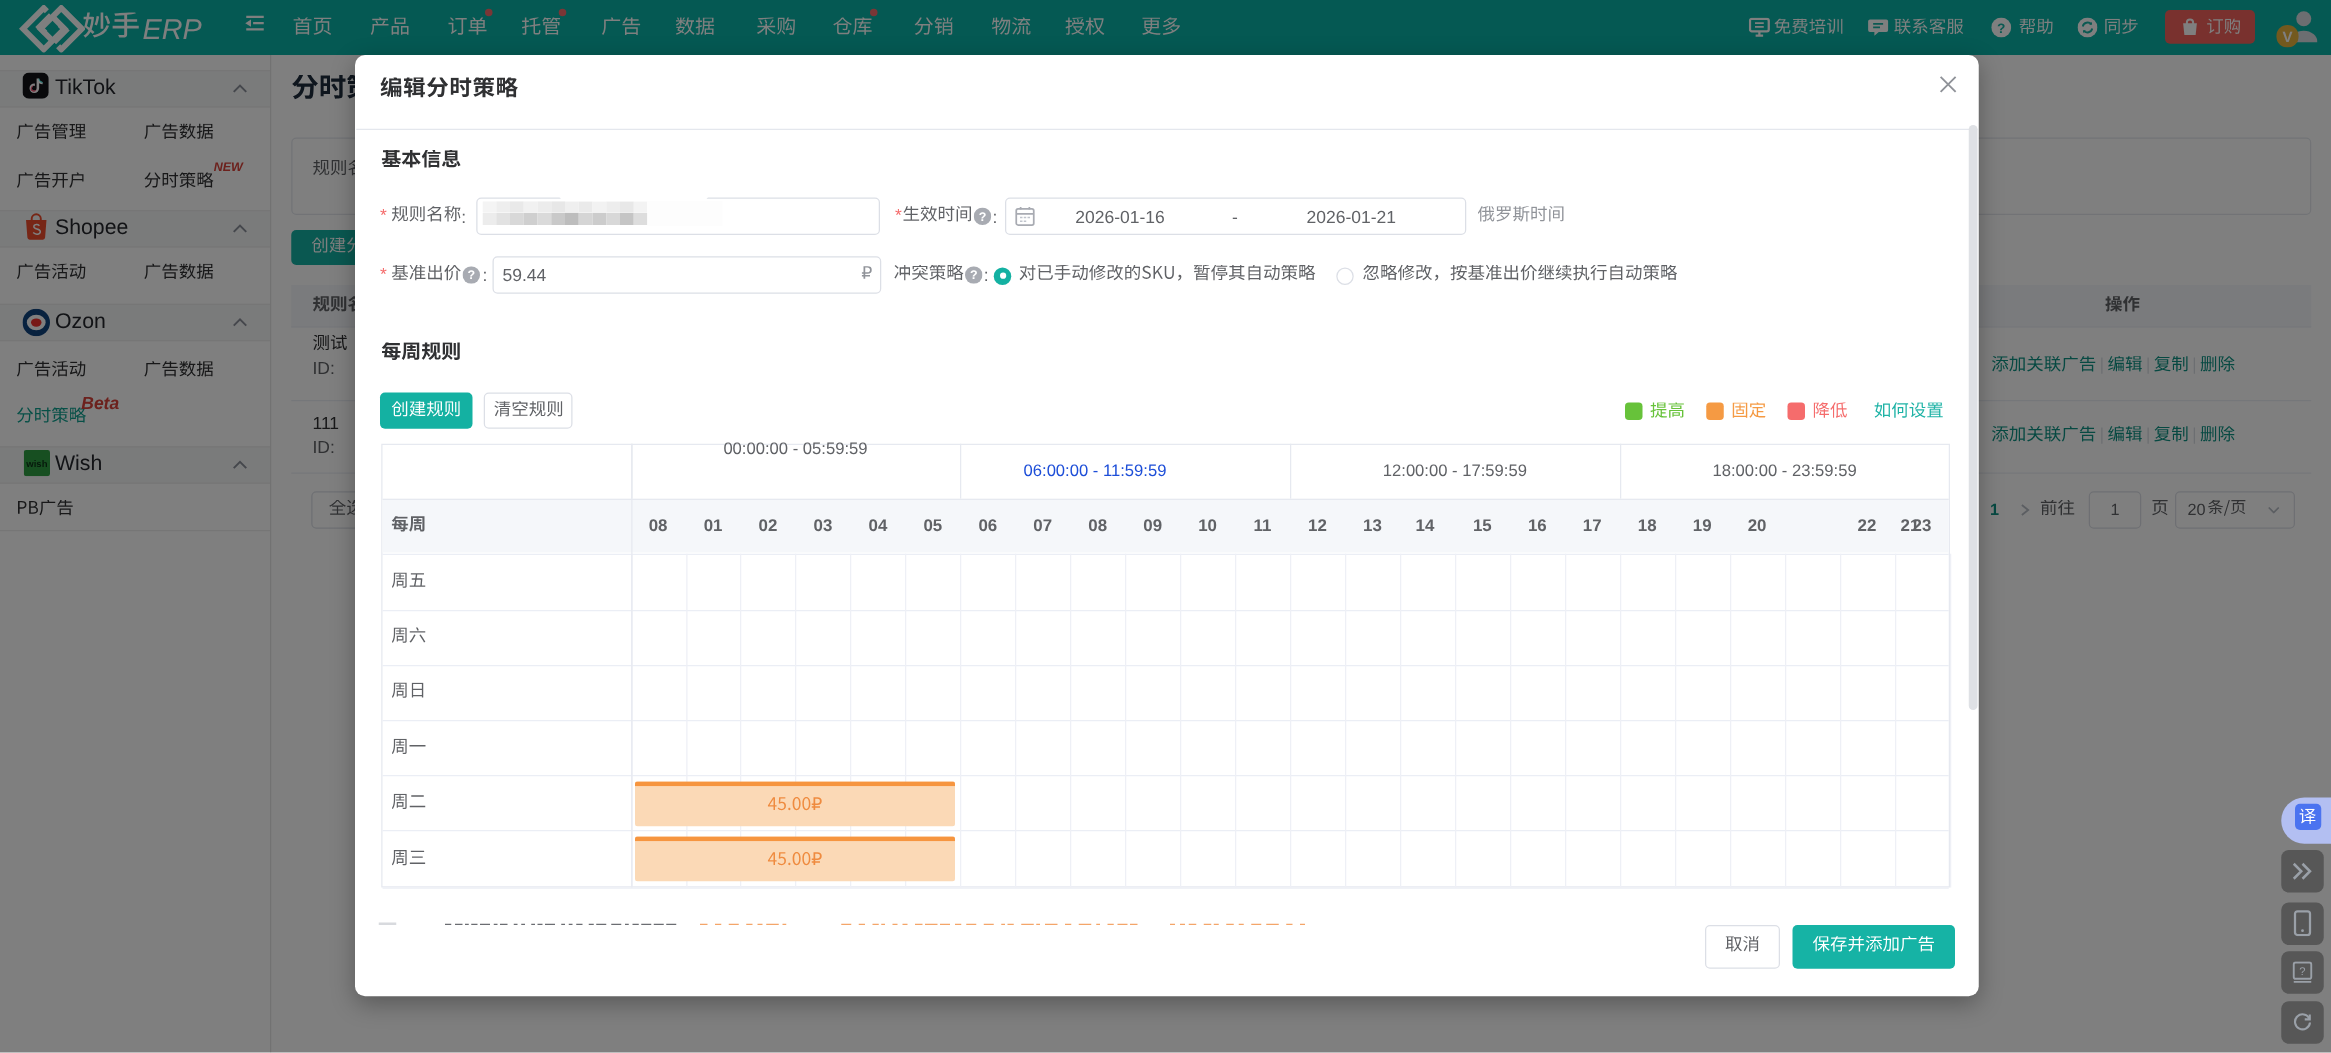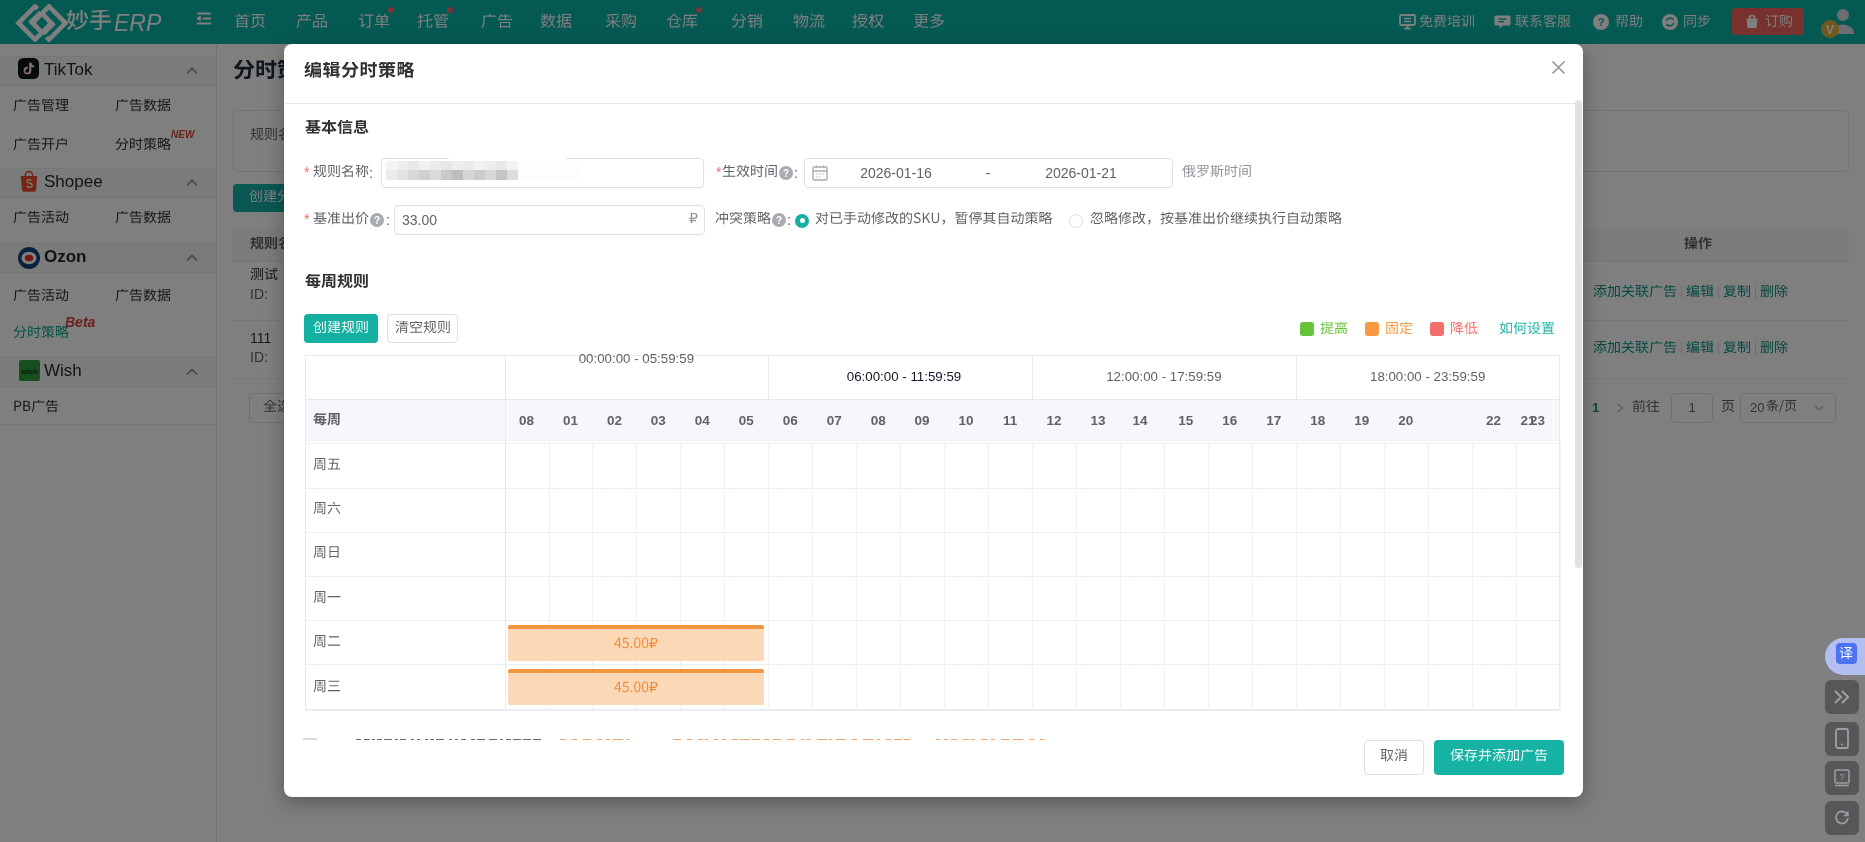--- a/index.html
+++ b/index.html
@@ -202,21 +202,21 @@
   </div>
 <div style="position:absolute;left:0;top:243px;width:216px;height:30px;background:#f5f6f7;border-top:1px solid #ececec;border-bottom:1px solid #ececec;"></div>
 <svg style="position:absolute;left:186px;top:254px" width="12" height="8" viewBox="0 0 12 8">
 <path d="M1 6.5 L6 1.5 L11 6.5" stroke="#8a8f99" stroke-width="1.6" fill="none"></path>
   </svg>
 <svg style="position:absolute;left:18px;top:247px" width="22" height="22" viewBox="0 0 24 24">
 <circle cx="12" cy="12" r="12" fill="#10447e"></circle>
 <ellipse cx="12" cy="12" rx="8.2" ry="6.8" fill="#fff"></ellipse>
 <ellipse cx="12" cy="12" rx="4.6" ry="3.6" fill="#f1322f"></ellipse>
   </svg>
-<div style="position:absolute;left:44px;top:248px;font-size:17px;color:#24272c;font-weight:700;letter-spacing:0;line-height:1;white-space:nowrap;">Ozon</div>
+<div style="position:absolute;left:44px;top:248px;font-size:17px;color:#24272c;font-weight:400;letter-spacing:0;line-height:1;white-space:nowrap;">Ozon</div>
 <div style="position:absolute;left:13.0px;top:289.0px;line-height:0;">
     <svg width="56.0" height="14.3" viewBox="0 0 56.0 14.3">
       <path fill="#303133" d="M6.6 -0.5C6.8 0.1 7.1 0.9 7.2 1.4H2V5.4C2 7.3 1.9 9.8 0.5 11.6C0.8 11.7 1.2 12.1 1.4 12.3C2.9 10.4 3.1 7.5 3.1 5.4V2.5H13.2V1.4H7.9L8.4 1.3C8.3 0.8 7.9 -0.1 7.6 -0.7Z M17.5 -0.6C16.9 1 16 2.6 15 3.6C15.3 3.7 15.8 4 16 4.2C16.4 3.7 16.9 3 17.3 2.3H20.8V4.5H14.9V5.5H27.2V4.5H21.9V2.3H26.2V1.3H21.9V-0.7H20.8V1.3H17.8C18.1 0.8 18.3 0.2 18.5 -0.3ZM16.6 6.9V12.3H17.6V11.5H24.5V12.3H25.6V6.9ZM17.6 10.5V7.8H24.5V10.5Z M29.3 0.2C30.1 0.7 31.3 1.4 31.9 1.8L32.5 0.9C31.9 0.5 30.7 -0.1 29.9 -0.5ZM28.6 4.1C29.4 4.5 30.6 5.2 31.2 5.6L31.8 4.7C31.2 4.3 30 3.7 29.2 3.3ZM28.9 11.3 29.8 12C30.6 10.7 31.6 8.9 32.4 7.5L31.6 6.8C30.8 8.4 29.7 10.2 28.9 11.3ZM32.5 3.4V4.4H36.5V6.7H33.5V12.2H34.5V11.6H39.5V12.1H40.5V6.7H37.5V4.4H41.4V3.4H37.5V1C38.7 0.7 39.9 0.5 40.8 0.2L40 -0.6C38.4 -0.1 35.6 0.3 33.1 0.6C33.2 0.8 33.4 1.2 33.4 1.5C34.4 1.4 35.5 1.3 36.5 1.1V3.4ZM34.5 10.6V7.7H39.5V10.6Z M43.2 0.4V1.4H48.7V0.4ZM51.1 -0.5C51.1 0.5 51.1 1.5 51.1 2.5H49.1V3.5H51.1C50.9 6.7 50.3 9.7 48.4 11.4C48.7 11.6 49.1 11.9 49.2 12.2C51.3 10.2 51.9 7 52.1 3.5H54.2C54 8.5 53.8 10.4 53.5 10.8C53.3 11 53.2 11 52.9 11C52.6 11 51.9 11 51.1 10.9C51.3 11.2 51.4 11.7 51.4 12C52.2 12 52.9 12 53.4 12C53.8 11.9 54.1 11.8 54.4 11.4C54.9 10.8 55 8.8 55.2 3.1C55.2 2.9 55.2 2.5 55.2 2.5H52.1C52.2 1.5 52.2 0.5 52.2 -0.5ZM43.2 10.4 43.3 10.4V10.5C43.6 10.3 44.1 10.1 48 9.2L48.2 10.2L49.2 9.9C48.9 8.9 48.3 7.2 47.7 6L46.9 6.2C47.2 6.8 47.4 7.6 47.7 8.3L44.4 9C44.9 7.8 45.4 6.2 45.8 4.7H48.9V3.8H42.8V4.7H44.7C44.3 6.4 43.8 8 43.6 8.5C43.3 9 43.1 9.4 42.9 9.5C43 9.7 43.2 10.2 43.2 10.4Z"></path>
     </svg>
   </div>
 <div style="position:absolute;left:115.0px;top:289.0px;line-height:0;">
     <svg width="56.0" height="14.3" viewBox="0 0 56.0 14.3">
       <path fill="#303133" d="M6.6 -0.5C6.8 0.1 7.1 0.9 7.2 1.4H2V5.4C2 7.3 1.9 9.8 0.5 11.6C0.8 11.7 1.2 12.1 1.4 12.3C2.9 10.4 3.1 7.5 3.1 5.4V2.5H13.2V1.4H7.9L8.4 1.3C8.3 0.8 7.9 -0.1 7.6 -0.7Z M17.5 -0.6C16.9 1 16 2.6 15 3.6C15.3 3.7 15.8 4 16 4.2C16.4 3.7 16.9 3 17.3 2.3H20.8V4.5H14.9V5.5H27.2V4.5H21.9V2.3H26.2V1.3H21.9V-0.7H20.8V1.3H17.8C18.1 0.8 18.3 0.2 18.5 -0.3ZM16.6 6.9V12.3H17.6V11.5H24.5V12.3H25.6V6.9ZM17.6 10.5V7.8H24.5V10.5Z M34.2 -0.4C34 0.1 33.5 0.9 33.2 1.4L33.8 1.8C34.2 1.3 34.7 0.6 35.1 -0ZM29.2 -0C29.6 0.5 30 1.3 30.1 1.8L30.9 1.5C30.8 1 30.4 0.2 30 -0.3ZM33.7 7.4C33.4 8.1 33 8.8 32.4 9.3C31.9 9 31.4 8.8 30.8 8.5C31 8.2 31.3 7.8 31.5 7.4ZM29.5 8.9C30.2 9.2 31 9.5 31.7 9.9C30.8 10.5 29.7 11 28.6 11.3C28.8 11.5 29 11.8 29.1 12.1C30.4 11.7 31.6 11.2 32.6 10.4C33 10.6 33.4 10.9 33.8 11.1L34.4 10.5C34.1 10.2 33.7 10 33.2 9.7C34 8.9 34.6 8 34.9 6.7L34.4 6.5L34.2 6.5H31.9L32.2 5.8L31.3 5.6C31.2 5.9 31 6.2 30.9 6.5H29V7.4H30.4C30.2 8 29.8 8.5 29.5 8.9ZM31.6 -0.7V1.9H28.7V2.8H31.3C30.6 3.7 29.5 4.6 28.5 5C28.8 5.2 29 5.5 29.1 5.8C30 5.3 30.9 4.5 31.6 3.7V5.4H32.6V3.5C33.2 4 34.1 4.6 34.5 5L35 4.2C34.7 4 33.5 3.2 32.8 2.8H35.4V1.9H32.6V-0.7ZM36.8 -0.6C36.5 1.9 35.8 4.2 34.7 5.7C35 5.8 35.4 6.2 35.5 6.3C35.9 5.8 36.2 5.2 36.5 4.5C36.8 5.9 37.2 7.2 37.7 8.3C36.9 9.6 35.8 10.6 34.3 11.4C34.5 11.6 34.8 12 34.9 12.2C36.3 11.5 37.4 10.5 38.2 9.3C38.9 10.4 39.8 11.4 40.9 12.1C41.1 11.8 41.4 11.4 41.6 11.2C40.4 10.6 39.5 9.6 38.8 8.3C39.5 6.8 40 5.1 40.3 3H41.3V2H37.3C37.5 1.2 37.6 0.4 37.8 -0.4ZM39.3 3C39.1 4.6 38.8 6 38.3 7.2C37.7 5.9 37.3 4.5 37.1 3Z M48.8 7.7V12.2H49.7V11.6H54V12.1H55V7.7H52.3V6H55.4V5.1H52.3V3.5H54.9V-0.1H47.5V4.1C47.5 6.4 47.4 9.4 45.9 11.6C46.2 11.7 46.6 12 46.8 12.2C48 10.5 48.4 8.1 48.5 6H51.3V7.7ZM48.6 0.8H53.9V2.6H48.6ZM48.6 3.5H51.3V5.1H48.5L48.6 4.1ZM49.7 10.8V8.6H54V10.8ZM44.3 -0.7V2.1H42.6V3.1H44.3V6.2C43.6 6.4 42.9 6.6 42.4 6.7L42.7 7.8L44.3 7.2V10.9C44.3 11.1 44.3 11.1 44.1 11.1C43.9 11.1 43.4 11.1 42.8 11.1C42.9 11.4 43 11.8 43.1 12.1C44 12.1 44.5 12.1 44.8 11.9C45.2 11.7 45.3 11.4 45.3 10.9V6.9L46.9 6.4L46.8 5.4L45.3 5.9V3.1H46.9V2.1H45.3V-0.7Z"></path>
     </svg>
   </div>
@@ -443,21 +443,21 @@
     <svg width="56.0" height="14.3" viewBox="0 0 56.0 14.3">
       <path fill="#606266" d="M9.6 -0.7V0.7H4.5V-0.7H3.4V0.7H1.3V1.5H3.4V6H0.6V6.9H3.7C2.9 7.9 1.7 8.8 0.5 9.3C0.7 9.5 1 9.8 1.2 10.1C2.5 9.4 4 8.2 4.8 6.9H9.3C10.1 8.2 11.5 9.3 12.8 9.9C13 9.7 13.3 9.3 13.5 9.1C12.4 8.7 11.2 7.9 10.4 6.9H13.4V6H10.6V1.5H12.8V0.7H10.6V-0.7ZM4.5 1.5H9.6V2.5H4.5ZM6.4 7.4V8.6H3.6V9.4H6.4V10.9H1.7V11.8H12.3V10.9H7.5V9.4H10.4V8.6H7.5V7.4ZM4.5 3.3H9.6V4.2H4.5ZM4.5 5H9.6V6H4.5Z M14.7 0.3C15.4 1.3 16.2 2.7 16.6 3.5L17.5 3C17.2 2.2 16.3 0.9 15.6 -0.1ZM14.7 11 15.7 11.5C16.4 10.2 17.2 8.4 17.8 6.8L16.8 6.3C16.2 8 15.3 9.9 14.7 11ZM20.1 5.5H23V7.4H20.1ZM20.1 4.6V2.7H23V4.6ZM22.5 -0.2C22.9 0.4 23.3 1.2 23.5 1.8H20.3C20.7 1.1 21 0.4 21.2 -0.3L20.2 -0.6C19.5 1.6 18.3 3.7 17 5C17.2 5.2 17.6 5.5 17.7 5.7C18.2 5.2 18.7 4.6 19.1 4V12.2H20.1V11.2H27.4V10.2H24.1V8.3H26.8V7.4H24.1V5.5H26.8V4.6H24.1V2.7H27.1V1.8H23.6L24.5 1.4C24.3 0.8 23.8 0 23.4 -0.6ZM20.1 8.3H23V10.2H20.1Z M29.5 6.3V11.4H39.4V12.2H40.5V6.3H39.4V10.3H35.5V5.4H40V0.6H38.8V4.4H35.5V-0.7H34.4V4.4H31.2V0.6H30.1V5.4H34.4V10.3H30.6V6.3Z M52.1 4.7V12.2H53.2V4.7ZM48.2 4.8V6.7C48.2 8 48 10.2 46 11.6C46.2 11.7 46.6 12.1 46.7 12.3C49 10.6 49.2 8.3 49.2 6.7V4.8ZM50.4 -0.7C49.7 1.1 48.1 3.2 45.6 4.6C45.8 4.7 46.1 5.1 46.3 5.4C48.3 4.2 49.7 2.6 50.7 1C51.8 2.7 53.3 4.3 54.9 5.2C55 4.9 55.3 4.6 55.6 4.4C53.9 3.5 52.2 1.8 51.2 0.1L51.5 -0.5ZM45.8 -0.7C45 1.4 43.8 3.5 42.5 4.9C42.7 5.1 43 5.7 43.1 5.9C43.5 5.5 43.9 5 44.3 4.4V12.2H45.4V2.7C45.9 1.7 46.4 0.6 46.8 -0.4Z"></path>
     </svg>
   </div>
 <svg style="position:absolute;left:370px;top:213px;z-index:21" width="14" height="14" viewBox="0 0 14 14">
 <circle cx="7" cy="7" r="7" fill="#a8abb2"></circle>
 <text x="7" y="10.5" font-size="10" font-weight="bold" text-anchor="middle" fill="#fff" font-family="Liberation Sans">?</text>
   </svg>
 <div style="position:absolute;left:386px;top:213px;font-size:14px;color:#606266;font-weight:400;letter-spacing:0;line-height:1;white-space:nowrap;z-index:21;">:</div>
 <div style="position:absolute;left:394px;top:205px;width:311px;height:30px;border:1px solid #dcdfe6;border-radius:4px;background:#fff;z-index:21"></div>
-<div style="position:absolute;left:402px;top:213px;font-size:14px;color:#606266;font-weight:400;letter-spacing:0;line-height:1;white-space:nowrap;z-index:21;">33.00</div>
+<div style="position:absolute;left:402px;top:213px;font-size:14px;color:#606266;font-weight:400;letter-spacing:0;line-height:1;white-space:nowrap;z-index:21;">59.44</div>
 <div style="position:absolute;left:689.0px;top:212.0px;line-height:0;z-index:21;">
     <svg width="8.9" height="14.3" viewBox="0 0 8.9 14.3">
       <path fill="#909399" d="M1.8 0.9H5Q6.7 0.9 7.6 1.6Q8.4 2.4 8.4 3.9Q8.4 5.4 7.6 6.2Q6.7 7 5 7H3.2V8.1H7V9.2H3.2V11.1H1.8V9.2H0.5V8.1H1.8V7H0.5V5.8H1.8ZM3.2 5.8H5Q5.9 5.8 6.4 5.3Q7 4.8 7 3.9Q7 3 6.4 2.5Q5.9 2 5 2H3.2Z"></path>
     </svg>
   </div>
 <div style="position:absolute;left:715.0px;top:212.0px;line-height:0;z-index:21;">
     <svg width="56.0" height="14.3" viewBox="0 0 56.0 14.3">
       <path fill="#606266" d="M0.7 0.8C1.6 1.5 2.6 2.5 3.1 3.1L3.9 2.3C3.4 1.7 2.3 0.8 1.5 0.1ZM0.5 10.2 1.5 10.8C2.3 9.5 3.2 7.8 3.9 6.3L3.1 5.6C2.3 7.2 1.3 9.1 0.5 10.2ZM8.3 3V6.3H5.8V3ZM9.3 3H12V6.3H9.3ZM8.3 -0.7V1.9H4.7V8.3H5.8V7.4H8.3V12.2H9.3V7.4H12V8.2H13V1.9H9.3V-0.7Z M19.2 2.1C18.2 3.1 16.8 4 15.5 4.5L16.2 5.3C17.5 4.7 19 3.7 20 2.6ZM22 2.9C23.2 3.6 24.8 4.6 25.6 5.2L26.2 4.5C25.4 3.8 23.8 2.9 22.6 2.2ZM22.2 5C22.8 5.5 23.5 6.1 23.9 6.6H21.3C21.4 5.9 21.5 5.2 21.6 4.5H20.5C20.4 5.2 20.4 5.9 20.2 6.6H14.8V7.6H19.9C19.2 9.2 17.9 10.5 14.8 11.2C15 11.5 15.2 11.9 15.3 12.1C18.7 11.3 20.2 9.8 20.9 7.8C22 10.2 23.9 11.6 26.8 12.1C26.9 11.8 27.2 11.4 27.4 11.2C24.7 10.8 22.8 9.5 21.8 7.6H27.2V6.6H23.9L24.7 6.1C24.3 5.7 23.6 5 23 4.6ZM15.1 0.8V3.4H16.1V1.7H25.8V3.4H26.9V0.8H21.9C21.7 0.3 21.4 -0.3 21.1 -0.8L20 -0.5C20.2 -0.2 20.5 0.3 20.6 0.8Z M36.1 -0.8C35.6 0.5 34.8 1.7 33.8 2.5C34 2.5 34.3 2.7 34.5 2.9V3.4H29V4.3H34.5V5.4H30V9H31.1V6.3H34.5V7.5C33.3 9.1 30.9 10.3 28.6 10.8C28.8 11.1 29.1 11.5 29.3 11.7C31.2 11.2 33.1 10.1 34.5 8.8V12.2H35.6V8.8C36.8 9.9 38.7 11.1 40.9 11.7C41 11.4 41.3 11 41.6 10.8C39 10.2 36.8 8.9 35.6 7.6V6.3H39.1V8C39.1 8.1 39.1 8.2 38.9 8.2C38.8 8.2 38.2 8.2 37.7 8.2C37.8 8.4 38 8.7 38 9C38.8 9 39.4 9 39.7 8.9C40.1 8.7 40.2 8.5 40.2 8V5.4H35.6V4.3H41V3.4H35.6V2.5H35.3C35.6 2.2 35.9 1.8 36.1 1.4H37.2C37.5 2 37.9 2.6 38 3.1L39 2.7C38.8 2.4 38.6 1.9 38.3 1.4H41.2V0.5H36.7C36.8 0.2 37 -0.2 37.1 -0.5ZM30.7 -0.8C30.2 0.5 29.4 1.7 28.5 2.5C28.7 2.6 29.1 2.9 29.3 3.1C29.8 2.6 30.2 2.1 30.7 1.4H31.3C31.6 2 31.9 2.6 32.1 3.1L33 2.7C32.9 2.4 32.6 1.9 32.4 1.4H34.8V0.5H31.2C31.4 0.2 31.5 -0.1 31.7 -0.5Z M50.5 -0.8C49.9 0.8 48.9 2.2 47.7 3.1V0.1H43.1V10.5H43.9V9.3H47.7V7.1C47.9 7.3 48 7.5 48.1 7.7L48.7 7.4V12.1H49.7V11.6H53.6V12.1H54.7V7.3L55.1 7.5C55.3 7.2 55.6 6.8 55.8 6.6C54.5 6.2 53.4 5.5 52.5 4.7C53.5 3.7 54.3 2.5 54.8 1.1L54.1 0.7L54 0.8H50.9C51.1 0.4 51.4 -0 51.5 -0.5ZM43.9 1.1H45V4.1H43.9ZM43.9 8.3V5H45V8.3ZM46.9 5V8.3H45.7V5ZM46.9 4.1H45.7V1.1H46.9ZM47.7 6.7V3.5C47.9 3.7 48.1 3.9 48.2 4.1C48.7 3.7 49.2 3.2 49.6 2.7C50 3.3 50.5 4 51.1 4.6C50 5.5 48.9 6.3 47.7 6.7ZM49.7 10.7V8H53.6V10.7ZM53.5 1.7C53 2.5 52.4 3.3 51.8 4C51.1 3.3 50.6 2.6 50.2 1.9L50.3 1.7ZM49.3 7.1C50.2 6.6 51 6 51.8 5.3C52.5 6 53.3 6.6 54.2 7.1Z"></path>
     </svg>
   </div>
@@ -516,21 +516,21 @@
     </svg>
   </div>
 <div style="position:absolute;left:1499.0px;top:322.0px;line-height:0;z-index:21;">
     <svg width="56.0" height="14.3" viewBox="0 0 56.0 14.3">
       <path fill="#1fb3a6" d="M5.6 3.2C5.4 5.1 4.9 6.7 4.3 7.9C3.7 7.5 3.1 7 2.5 6.6C2.8 5.6 3.1 4.4 3.4 3.2ZM1.3 7C2.1 7.5 3 8.2 3.8 8.8C3 10 1.9 10.8 0.7 11.3C0.9 11.5 1.1 11.9 1.3 12.2C2.6 11.6 3.7 10.8 4.6 9.5C5.1 10.1 5.6 10.6 6 11L6.7 10.1C6.3 9.7 5.8 9.2 5.1 8.6C6 7.1 6.5 5 6.7 2.3L6 2.1L5.9 2.2H3.6C3.8 1.2 3.9 0.3 4.1 -0.6L3 -0.7C2.9 0.2 2.8 1.2 2.6 2.2H0.7V3.2H2.4C2 4.6 1.7 6 1.3 7ZM7.4 0.8V11.8H8.5V10.8H11.9V11.6H12.9V0.8ZM8.5 9.8V1.8H11.9V9.8Z M18.8 0.7V1.7H25.4V10.7C25.4 11 25.3 11.1 25 11.1C24.7 11.1 23.7 11.1 22.6 11.1C22.7 11.4 22.9 11.9 22.9 12.2C24.3 12.2 25.2 12.1 25.7 12C26.3 11.8 26.4 11.5 26.4 10.7V1.7H27.5V0.7ZM20.2 4.6H22.6V7.6H20.2ZM19.2 3.6V9.5H20.2V8.5H23.6V3.6ZM17.7 -0.7C17 1.4 15.8 3.5 14.5 4.8C14.7 5.1 15 5.6 15.1 5.9C15.6 5.4 16 4.8 16.4 4.2V12.2H17.5V2.5C17.9 1.5 18.4 0.6 18.7 -0.4Z M29.7 0.2C30.4 0.9 31.4 1.8 31.8 2.4L32.5 1.7C32.1 1.1 31.1 0.2 30.4 -0.4ZM28.6 3.7V4.7H30.6V9.7C30.6 10.4 30.1 10.8 29.9 11C30.1 11.2 30.4 11.6 30.4 11.9C30.7 11.6 31 11.3 33.5 9.5C33.4 9.3 33.2 8.9 33.2 8.6L31.6 9.7V3.7ZM34.9 -0.2V1.4C34.9 2.4 34.6 3.6 32.7 4.4C32.9 4.6 33.3 5 33.4 5.2C35.4 4.2 35.9 2.7 35.9 1.4V0.8H38.3V3C38.3 4.1 38.5 4.5 39.5 4.5C39.7 4.5 40.4 4.5 40.6 4.5C40.9 4.5 41.1 4.5 41.3 4.4C41.3 4.2 41.2 3.8 41.2 3.5C41 3.6 40.8 3.6 40.6 3.6C40.4 3.6 39.7 3.6 39.6 3.6C39.4 3.6 39.3 3.5 39.3 3.1V-0.2ZM39.3 6.5C38.8 7.6 38 8.5 37.1 9.3C36.1 8.5 35.4 7.5 34.9 6.5ZM33.4 5.5V6.5H34.1L33.9 6.5C34.5 7.8 35.3 8.9 36.3 9.9C35.2 10.5 34 11 32.8 11.3C33 11.5 33.2 11.9 33.3 12.2C34.6 11.8 35.9 11.3 37.1 10.5C38.1 11.3 39.4 11.9 40.8 12.2C41 11.9 41.3 11.5 41.5 11.3C40.1 11 38.9 10.5 37.9 9.9C39.1 8.8 40.1 7.5 40.6 5.7L40 5.4L39.8 5.5Z M51.1 0.6H53.5V1.8H51.1ZM47.8 0.6H50.1V1.8H47.8ZM44.6 0.6H46.9V1.8H44.6ZM44.7 5.1V11H42.8V11.8H55.2V11H53.3V5.1H48.9L49.1 4.3H54.9V3.4H49.3L49.4 2.6H54.5V-0.2H43.6V2.6H48.4L48.2 3.4H43V4.3H48.1L47.9 5.1ZM45.7 11V10.1H52.3V11ZM45.7 7.2H52.3V8H45.7ZM45.7 6.6V5.8H52.3V6.6ZM45.7 8.7H52.3V9.5H45.7Z"></path>
     </svg>
   </div>
 <div style="position:absolute;left:305px;top:355px;width:1254.5px;height:355.3px;border:1px solid #e6e9f0;background:#fff;z-index:21"></div>
 <div style="position:absolute;left:636.38px;top:352px;font-size:13.3px;color:#606266;font-weight:400;letter-spacing:0;line-height:1;white-space:nowrap;transform:translateX(-50%);z-index:21;">00:00:00 - 05:59:59</div>
 <div style="position:absolute;left:504.5px;top:355px;width:1px;height:44px;background:#e6e9f0;z-index:21"></div>
-<div style="position:absolute;left:904px;top:370px;font-size:13.3px;color:#0f172a;font-weight:400;letter-spacing:0;line-height:1;white-space:nowrap;transform:translateX(-50%);z-index:21;">06:00:00 - 11:59:59</div>
+<div style="position:absolute;left:876px;top:370px;font-size:13.3px;color:#1d4ed8;font-weight:400;letter-spacing:0;line-height:1;white-space:nowrap;transform:translateX(-50%);z-index:21;">06:00:00 - 11:59:59</div>
 <div style="position:absolute;left:768.3px;top:355px;width:1px;height:44px;background:#e6e9f0;z-index:21"></div>
 <div style="position:absolute;left:1163.9px;top:370px;font-size:13.3px;color:#606266;font-weight:400;letter-spacing:0;line-height:1;white-space:nowrap;transform:translateX(-50%);z-index:21;">12:00:00 - 17:59:59</div>
 <div style="position:absolute;left:1032.0px;top:355px;width:1px;height:44px;background:#e6e9f0;z-index:21"></div>
 <div style="position:absolute;left:1427.6599999999999px;top:370px;font-size:13.3px;color:#606266;font-weight:400;letter-spacing:0;line-height:1;white-space:nowrap;transform:translateX(-50%);z-index:21;">18:00:00 - 23:59:59</div>
 <div style="position:absolute;left:1295.8px;top:355px;width:1px;height:44px;background:#e6e9f0;z-index:21"></div>
 <div style="position:absolute;left:306px;top:399px;width:1252.5px;height:43px;background:#f5f7fa;border-top:1px solid #e6e9f0;z-index:21"></div>
 <div style="position:absolute;left:313.0px;top:413.0px;line-height:0;z-index:21;">
     <svg width="28.0" height="14.3" viewBox="0 0 28.0 14.3">
       <path fill="#606266" d="M9.9 4.5 9.9 6H8.2L8.7 5.5C8.3 5.2 7.7 4.8 7.1 4.5ZM0.5 6V7.5H2.4C2.3 8.6 2.1 9.6 1.9 10.4H2.8L9.5 10.5C9.5 10.6 9.4 10.8 9.3 10.8C9.2 11 9.1 11.1 8.8 11.1C8.5 11.1 8 11.1 7.4 11C7.6 11.4 7.7 11.9 7.8 12.3C8.5 12.3 9.2 12.3 9.6 12.3C10.1 12.2 10.5 12.1 10.8 11.6C11 11.4 11.1 11 11.2 10.5H12.9V9H11.4L11.5 7.5H13.5V6H11.5L11.6 3.8C11.6 3.5 11.6 3 11.6 3H3.3C3.5 2.7 3.8 2.3 4 1.9H13V0.4H4.9L5.3 -0.4L3.6 -0.9C2.9 0.8 1.7 2.6 0.4 3.7C0.8 3.9 1.6 4.4 1.9 4.7C2.2 4.3 2.6 3.9 2.9 3.5C2.9 4.3 2.8 5.1 2.6 6ZM5.5 5C6 5.3 6.6 5.7 7.1 6H4.3L4.5 4.5H6ZM9.7 9H8.1L8.5 8.5C8.2 8.2 7.5 7.8 6.9 7.4H9.8ZM5.3 7.9C5.8 8.2 6.5 8.6 7 9H3.9L4.1 7.4H5.8Z M15.8 -0.2V4.7C15.8 6.8 15.7 9.5 14.3 11.3C14.7 11.5 15.4 12.1 15.7 12.4C17.2 10.3 17.4 7 17.4 4.7V1.4H24.9V10.4C24.9 10.7 24.9 10.8 24.6 10.8C24.4 10.8 23.5 10.8 22.8 10.7C23 11.2 23.3 11.9 23.3 12.3C24.6 12.3 25.4 12.3 25.9 12C26.4 11.7 26.6 11.3 26.6 10.5V-0.2ZM20.3 1.6V2.5H18.2V3.8H20.3V4.7H17.9V6H24.4V4.7H21.9V3.8H24.1V2.5H21.9V1.6ZM18.4 6.8V11.4H19.9V10.6H23.8V6.8ZM19.9 8.1H22.3V9.4H19.9Z"></path>
     </svg>

